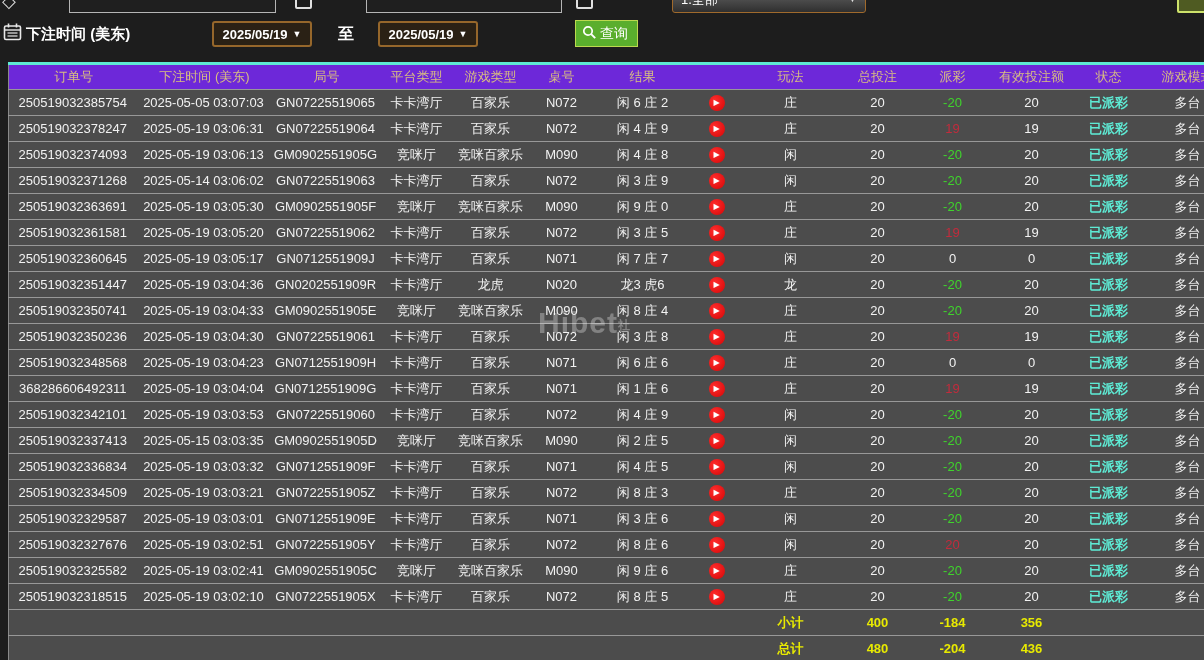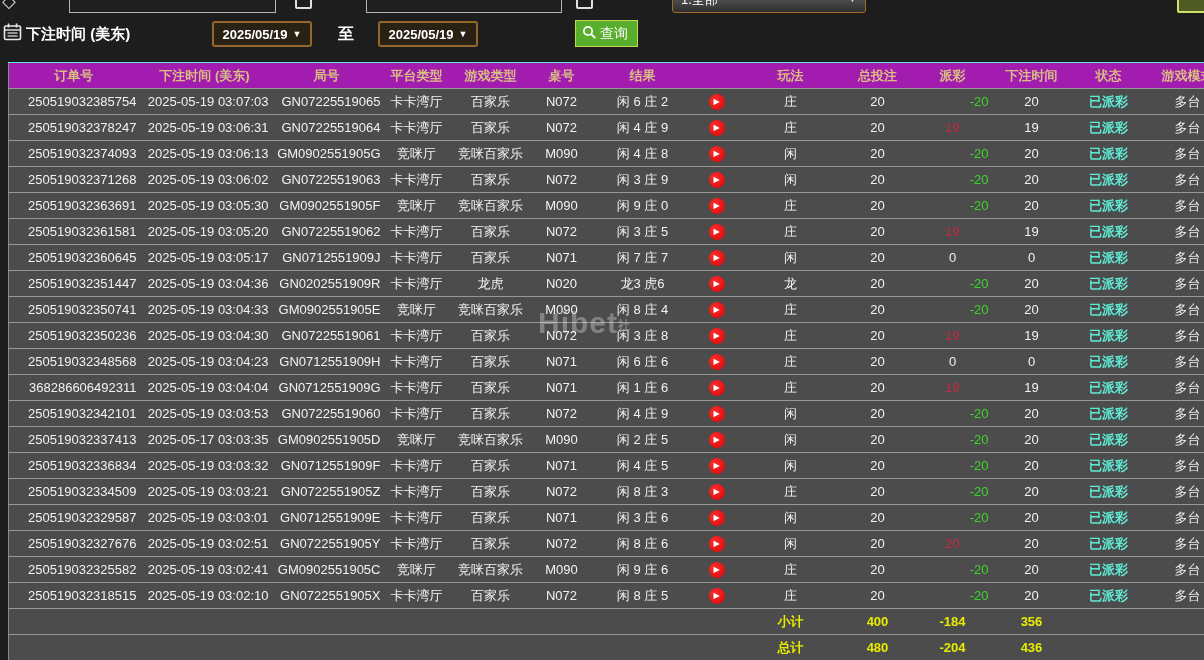--- a/index.html
+++ b/index.html
@@ -63,25 +63,25 @@
 
   
   table {
     position:absolute; top:62px; left:8px; width:1222px;
     border-collapse:collapse; table-layout:fixed;
   }
   th, td {
     height:26px; font-size:13px; text-align:center; overflow:hidden; white-space:nowrap;
     border-bottom:1px solid #989898; padding:0 2px;
   }
-  thead th { background:#a21caf; color:#d9be81; font-weight:bold; border-top:1px solid #5eead4; }
+  thead th { background:#6d28d9; color:#d9be81; font-weight:normal; border-top:3px solid #5eead4; }
   tbody td, tfoot td { background:#4c4c4c; }
   table { border-left:1px solid #8a8a8a; }
-  td.al, th.al { text-align:right; padding-left:0; }
-  .pay-neg  { color:#3fd42c;text-align:right; }
+  td.al, th.al { text-align:center; padding-left:0; }
+  .pay-neg  { color:#3fd42c; }
   .pay-pos  { color:#c22b3c; }
   .pay-zero { color:#f2f2f2; }
   td.status-cell { color:#5eead4; font-weight:bold; }
   tfoot td { color:#e8ea00; font-weight:bold;margin-top:24px; }
 
   .play-btn {
     display:inline-block; width:16px; height:16px; border-radius:50%;
     background:radial-gradient(circle at 35% 35%, #ff2d2d, #d40606);
     position:relative; cursor:pointer; vertical-align:middle;
   }
@@ -167,29 +167,29 @@
       <th>下注时间 (美东)</th>
       <th>局号</th>
       <th>平台类型</th>
       <th>游戏类型</th>
       <th>桌号</th>
       <th>结果</th>
       <th></th>
       <th>玩法</th>
       <th>总投注</th>
       <th>派彩</th>
-      <th>下注时间</th>
+      <th>有效投注额</th>
       <th>状态</th>
       <th>游戏模式</th>
     </tr>
   </thead>
   <tbody>
       <tr>
     <td class="al">250519032385754</td>
-    <td class="al">2025-05-19 03:07:03</td>
+    <td class="al">2025-05-05 03:07:03</td>
     <td class="al">GN07225519065</td>
     <td>卡卡湾厅</td>
     <td>百家乐</td>
     <td>N072</td>
     <td>闲 6 庄 2</td>
     <td>
       <span class="play-btn"><span class="tri">▶</span></span>
     </td>
     <td>庄</td>
     <td>20</td>
@@ -229,21 +229,21 @@
     </td>
     <td>闲</td>
     <td>20</td>
     <td class="pay-neg">-20</td>
     <td>20</td>
     <td class="status-cell">已派彩</td>
     <td>多台</td>
   </tr>
       <tr>
     <td class="al">250519032371268</td>
-    <td class="al">2025-05-19 03:06:02</td>
+    <td class="al">2025-05-14 03:06:02</td>
     <td class="al">GN07225519063</td>
     <td>卡卡湾厅</td>
     <td>百家乐</td>
     <td>N072</td>
     <td>闲 3 庄 9</td>
     <td>
       <span class="play-btn"><span class="tri">▶</span></span>
     </td>
     <td>闲</td>
     <td>20</td>
@@ -409,21 +409,21 @@
     </td>
     <td>闲</td>
     <td>20</td>
     <td class="pay-neg">-20</td>
     <td>20</td>
     <td class="status-cell">已派彩</td>
     <td>多台</td>
   </tr>
       <tr>
     <td class="al">250519032337413</td>
-    <td class="al">2025-05-17 03:03:35</td>
+    <td class="al">2025-05-15 03:03:35</td>
     <td class="al">GM0902551905D</td>
     <td>竞咪厅</td>
     <td>竞咪百家乐</td>
     <td>M090</td>
     <td>闲 2 庄 5</td>
     <td>
       <span class="play-btn"><span class="tri">▶</span></span>
     </td>
     <td>闲</td>
     <td>20</td>

